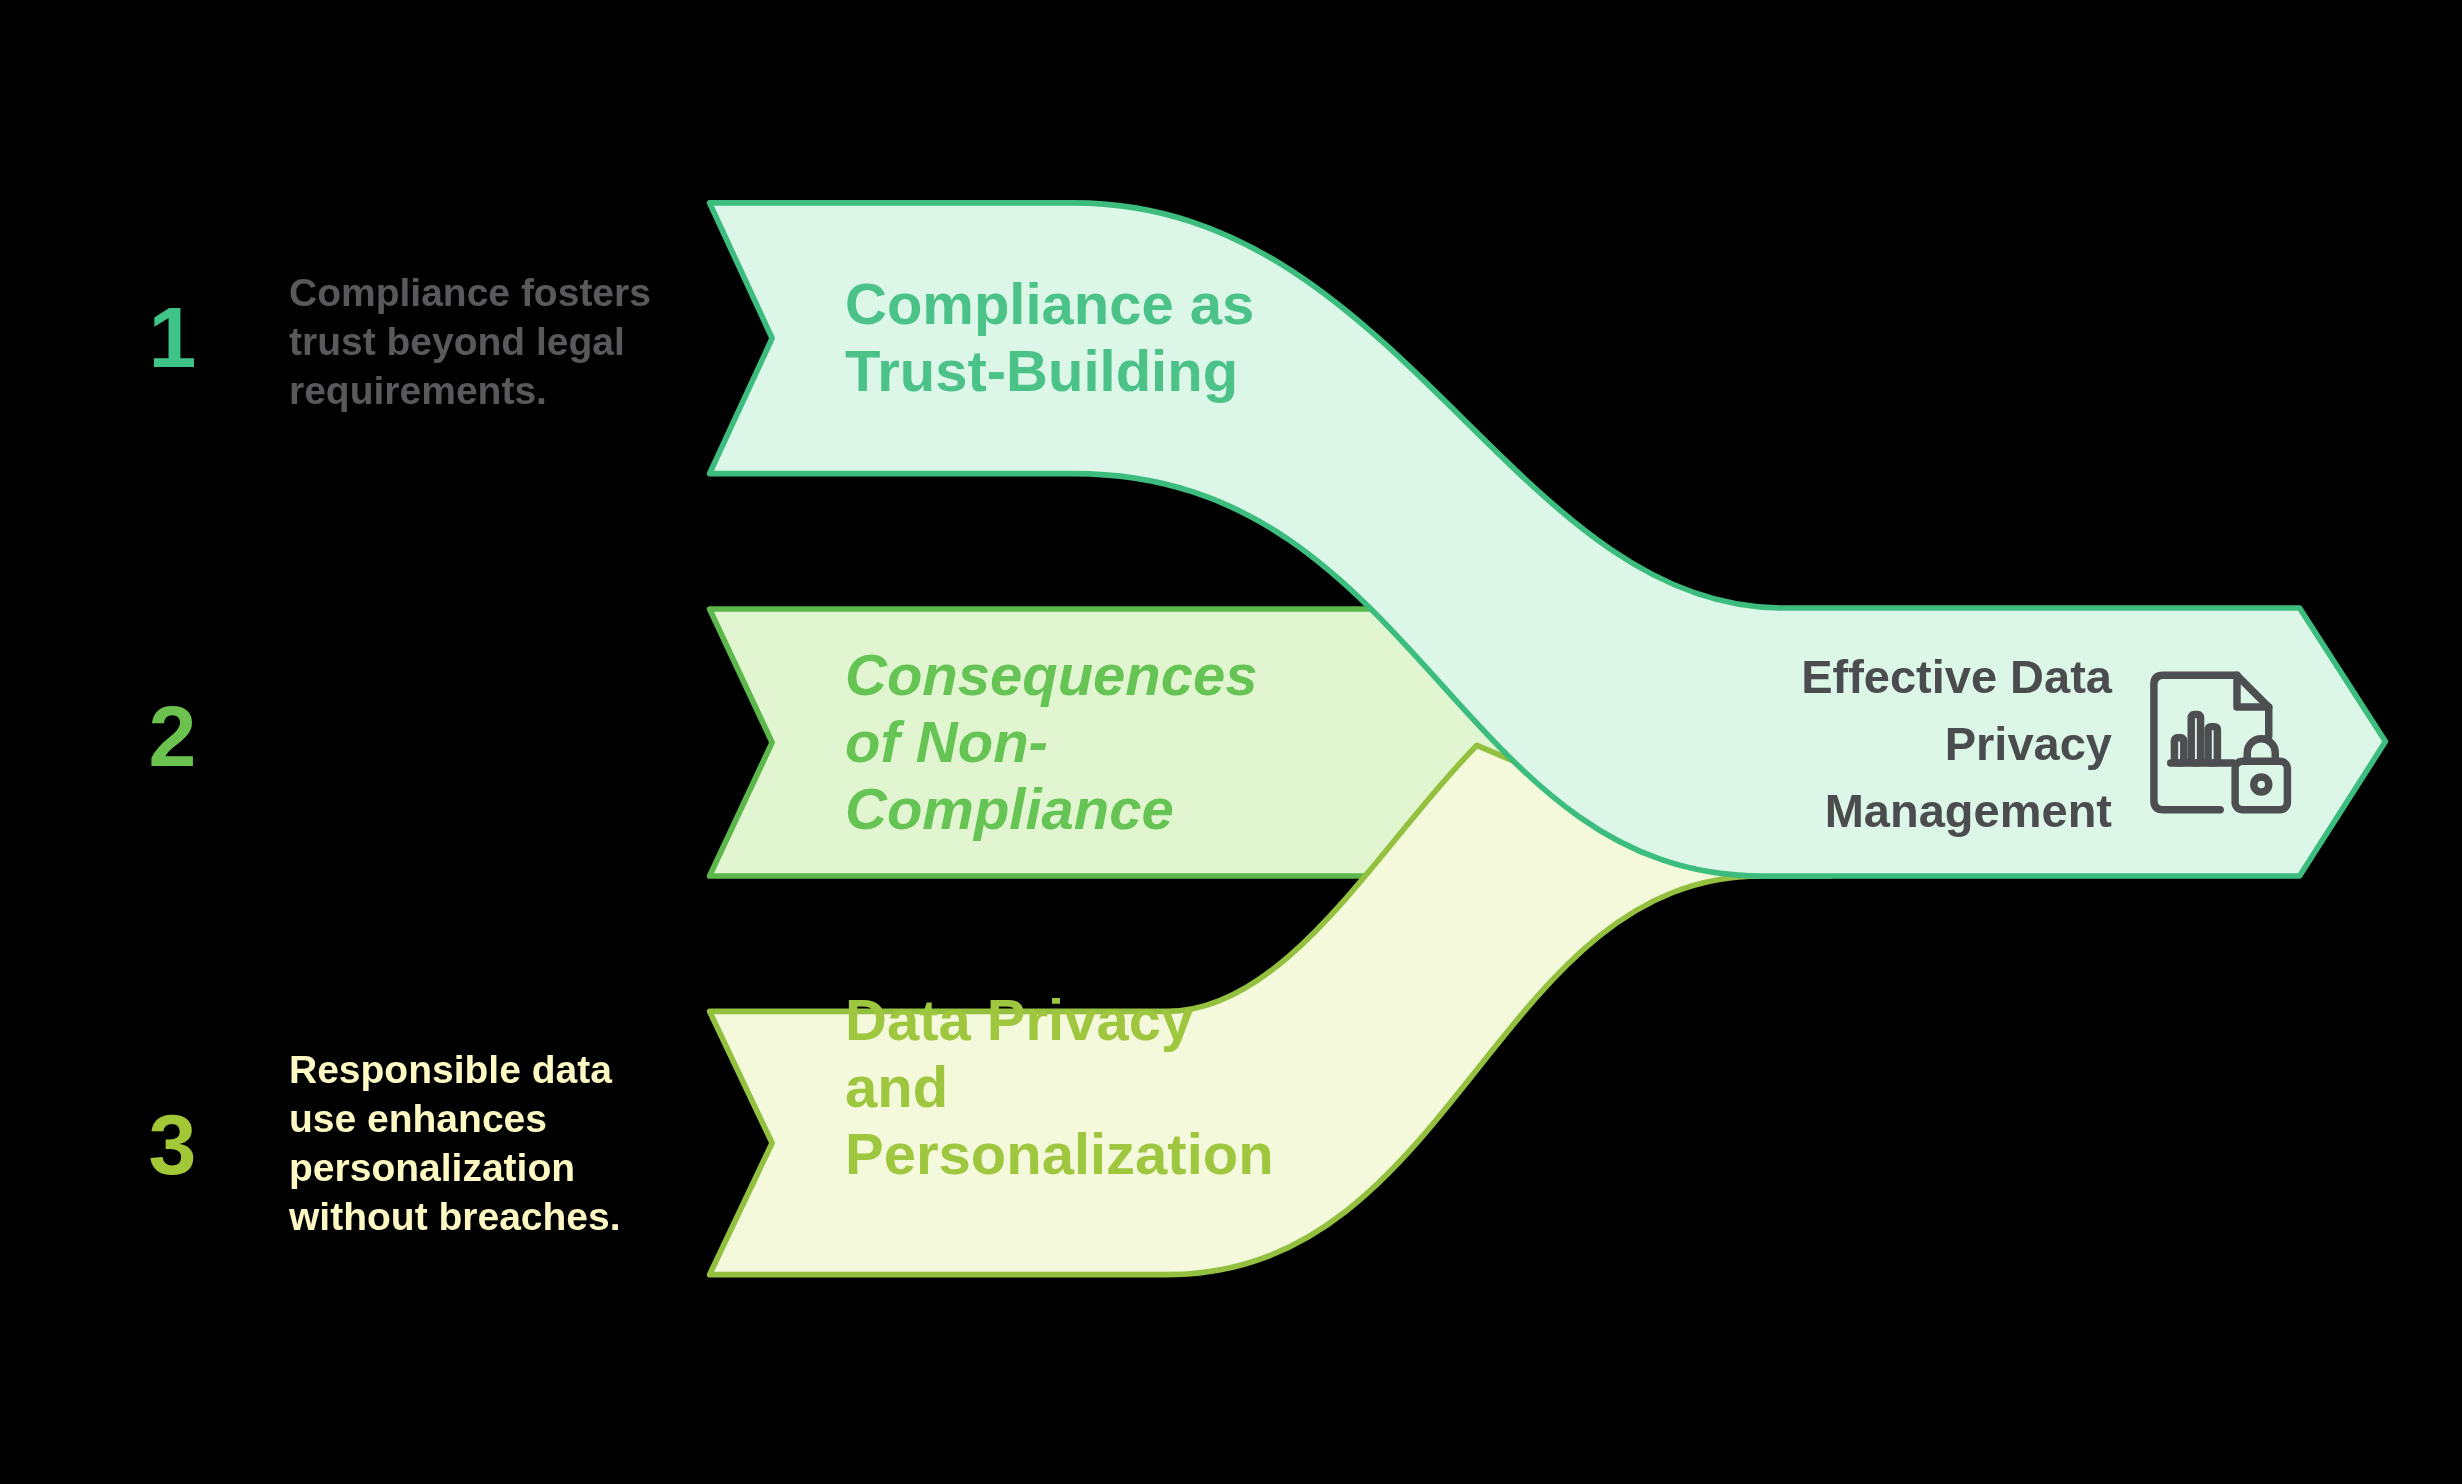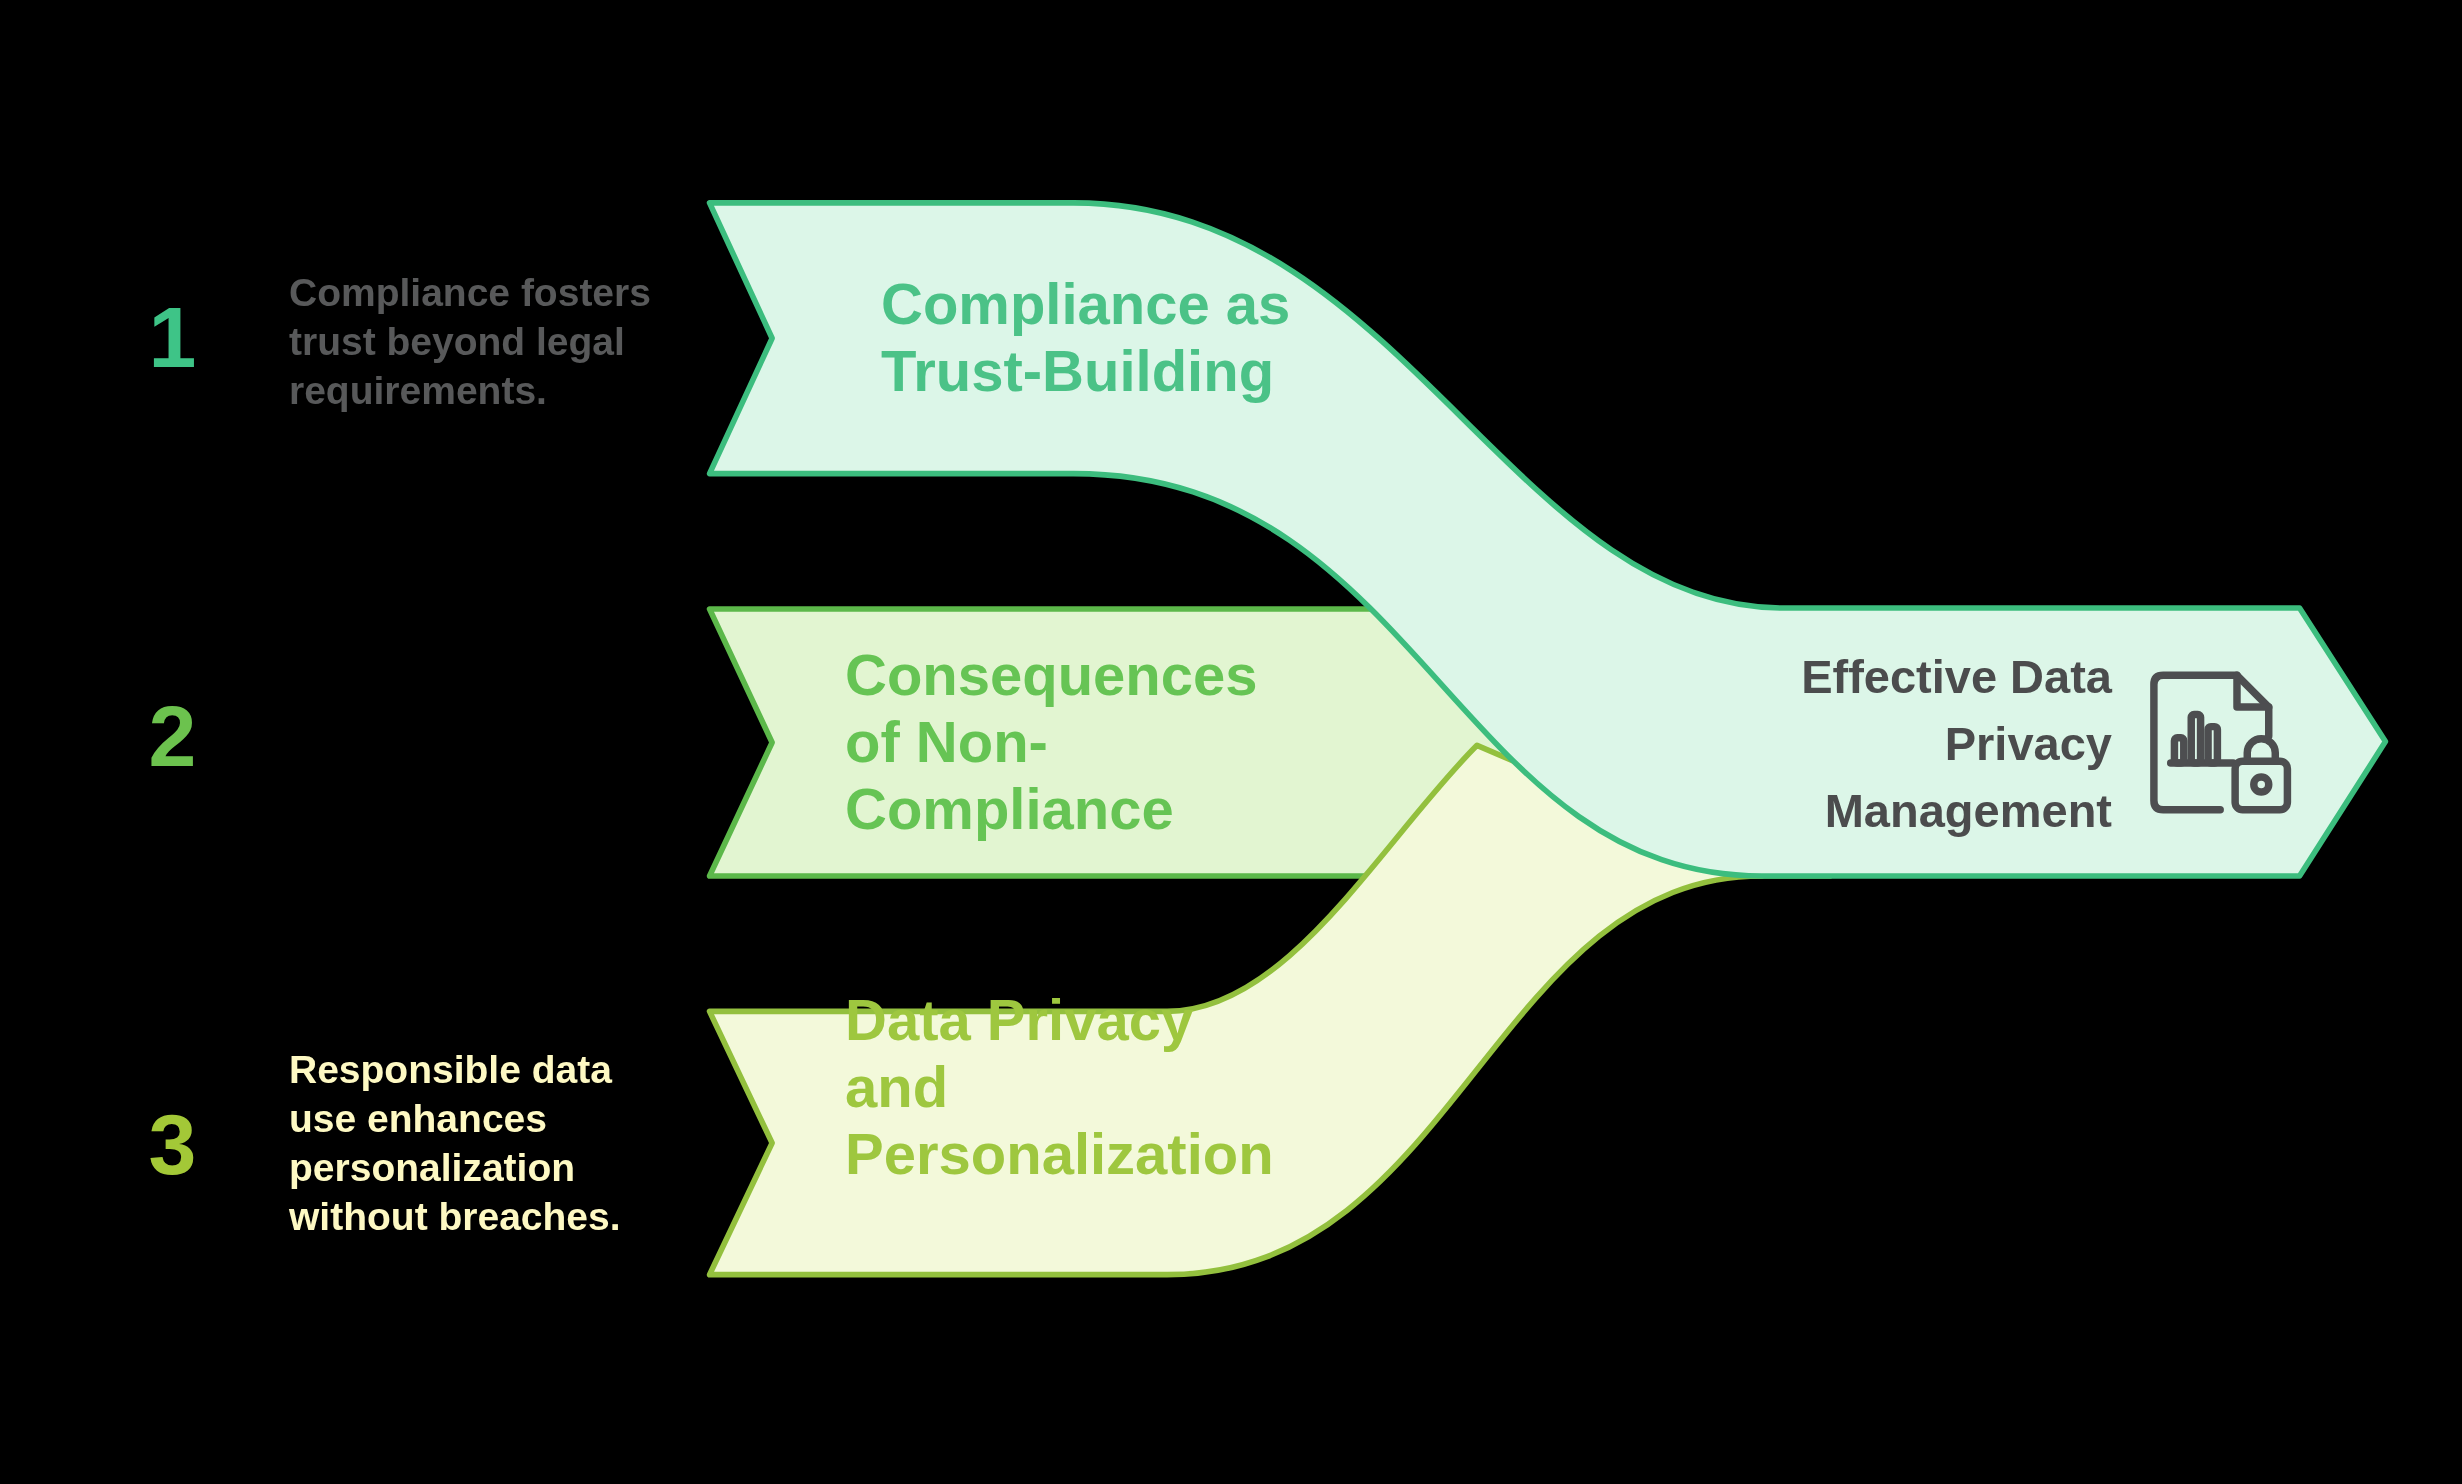--- a/index.html
+++ b/index.html
@@ -55,25 +55,25 @@
         <rect x="2394" y="815" width="56" height="52" rx="8" fill="#dcf6e8"></rect>
         <circle cx="2422" cy="840" r="8"></circle>
       </g>
     </g>
   </svg>
 
   <div class="num num-1" style="color: rgb(62, 196, 135);">1</div>
   <div class="desc desc-1" style="color: rgb(88, 89, 90);">Compliance fosters
 trust beyond legal
 requirements.</div>
-  <div class="title title-1" style="color: rgb(75, 194, 135); margin-left: 36px;">Compliance as
+  <div class="title title-1" style="color: rgb(75, 194, 135);">Compliance as
 Trust-Building</div>
 
   <div class="num num-2" style="color: rgb(108, 194, 78);">2</div>
-  <div class="title title-2" style="color: rgb(102, 196, 84);">Consequences
+  <div class="title title-2" style="color: rgb(102, 196, 84); font-style: italic;">Consequences
 of Non-
 Compliance</div>
 
   <div class="num num-3" style="color: rgb(163, 200, 55);">3</div>
   <div class="desc desc-3" style="color: #fef9c3;">Responsible data
 use enhances
 personalization
 without breaches.</div>
   <div class="title title-3" style="color: rgb(158, 199, 63);">Data Privacy
 and

